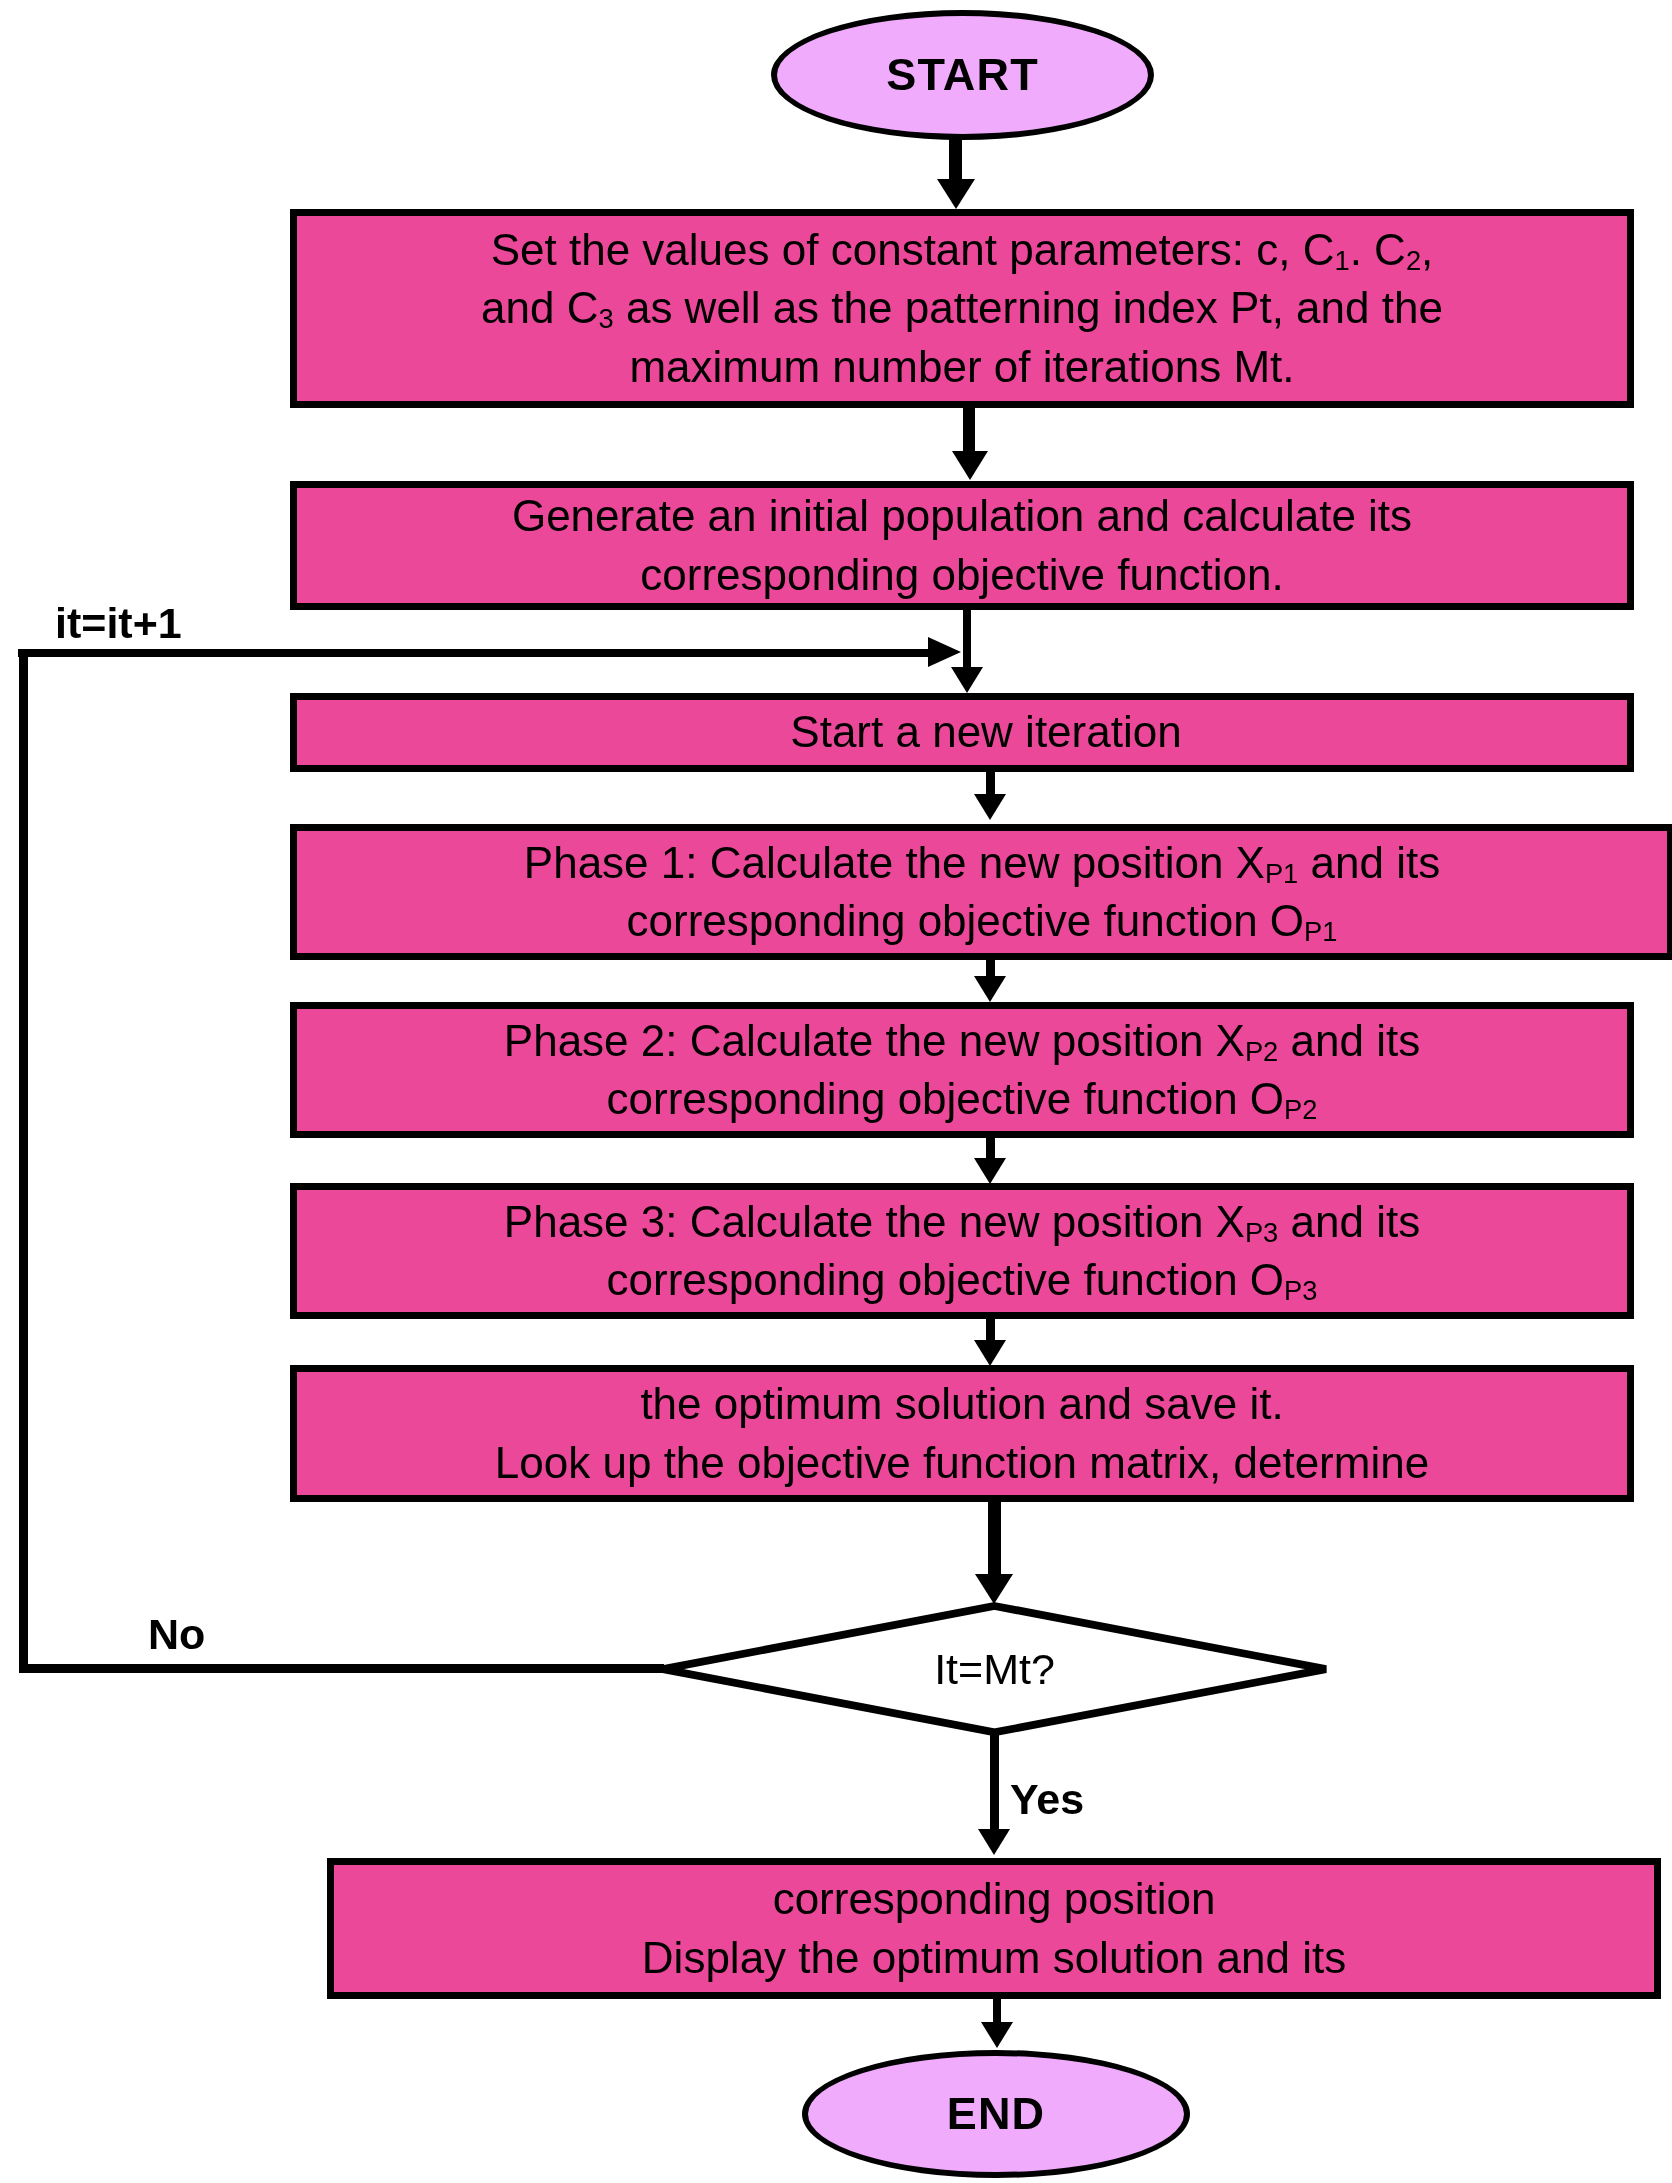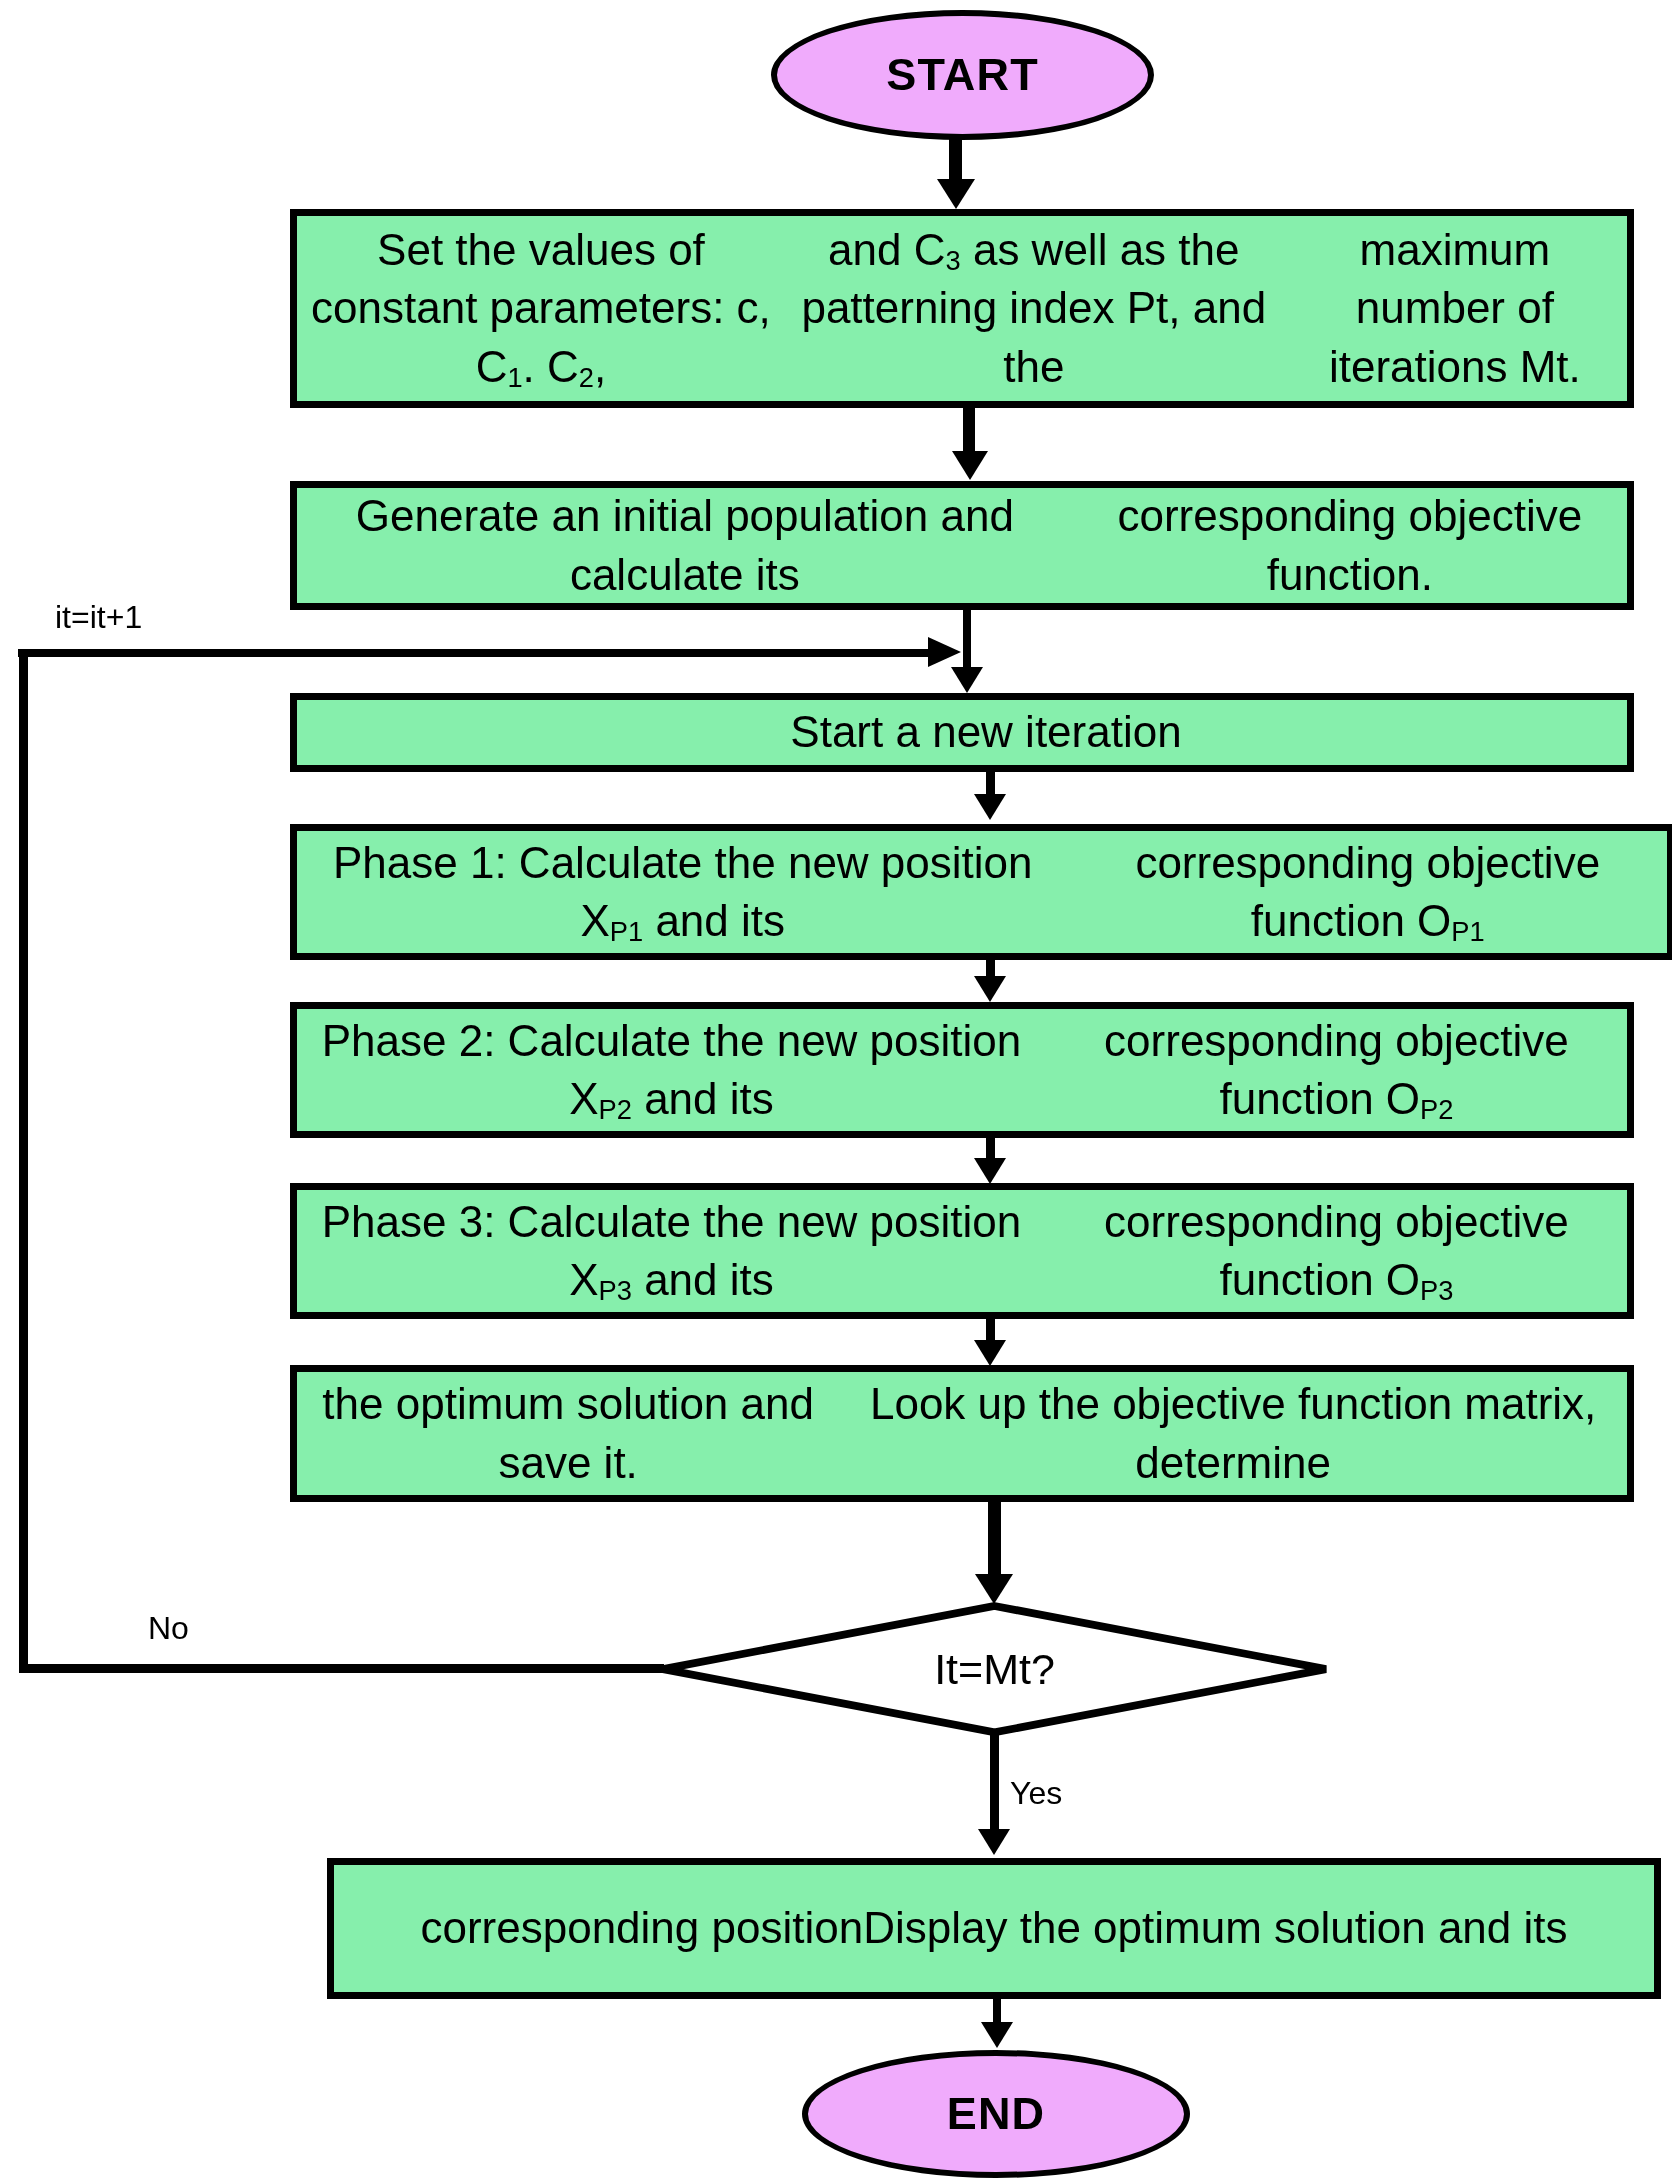--- a/index.html
+++ b/index.html
@@ -2,22 +2,22 @@
 <html style="font-size:9.5px"><head>
 <meta charset="utf-8">
 <style>
   html,body { margin:0; padding:0; background:#ffffff; }
   .canvas {
     position:relative; width:1673px; height:2183px; background:#ffffff;
     font-family:"Liberation Sans", sans-serif; color:#000;
     overflow:hidden;
   }
   .box {
-    position:absolute; box-sizing:border-box; border:7.2px solid #000; background:#86efac;
-    display:flex; align-items:center; justify-content:center;
+    position:absolute; box-sizing:border-box; border:7.2px solid #000; background:#ec4899;
+    display:flex; flex-direction:column; align-items:center; justify-content:center;
     text-align:center; font-size:44px; line-height:1.32;
   }
   .terminator {
     position:absolute; box-sizing:border-box; border:6.6px solid #000; border-radius:50%;
     background:#f0abfc; display:flex; align-items:center; justify-content:center;
     font-weight:bold; font-size:45px; letter-spacing:1.2px;
   }
   .stem  { position:absolute; background:#000; }
   .hline { position:absolute; background:#000; }
   .ah-down {
@@ -27,21 +27,21 @@
   }
   .ah-down.sm {
     border-left:16px solid transparent; border-right:16px solid transparent;
     border-top:26px solid #000;
   }
   .ah-right {
     position:absolute; width:0; height:0;
     border-top:15.5px solid transparent; border-bottom:15.5px solid transparent;
     border-left:33px solid #000;
   }
-  .lbl { position:absolute; font-weight:normal; font-size:32px; white-space:nowrap; }
+  .lbl { position:absolute; font-weight:bold; font-size:43px; white-space:nowrap; }
   .decision-label {
     position:absolute; display:flex; align-items:center; justify-content:center;
     font-weight:normal; font-size:43px;
   }
   sub { font-size:0.62em; line-height:0; vertical-align:-0.18em; }
   svg.connector-layer { position:absolute; left:0; top:0; }
 </style>
 </head>
 <body>
 

